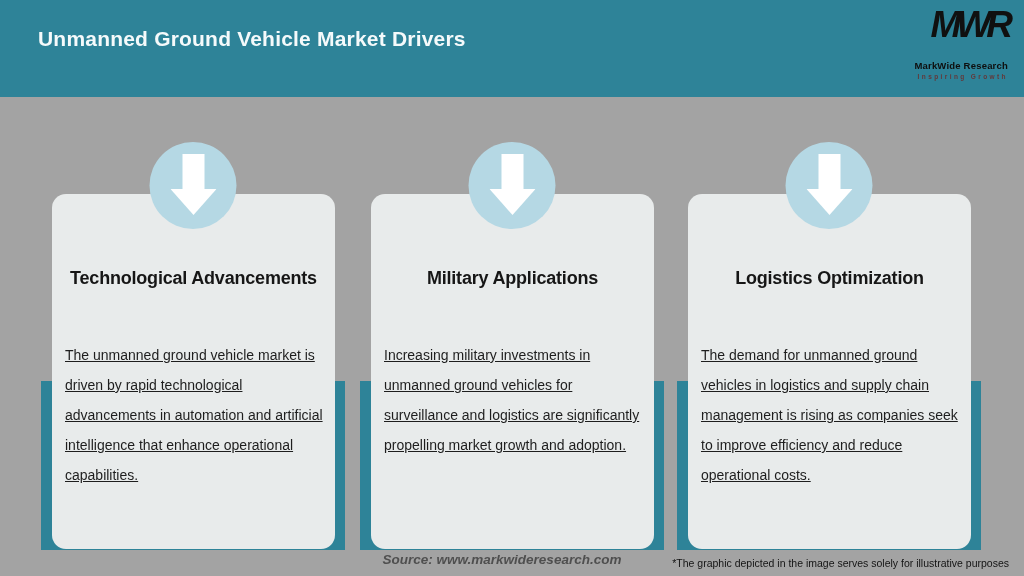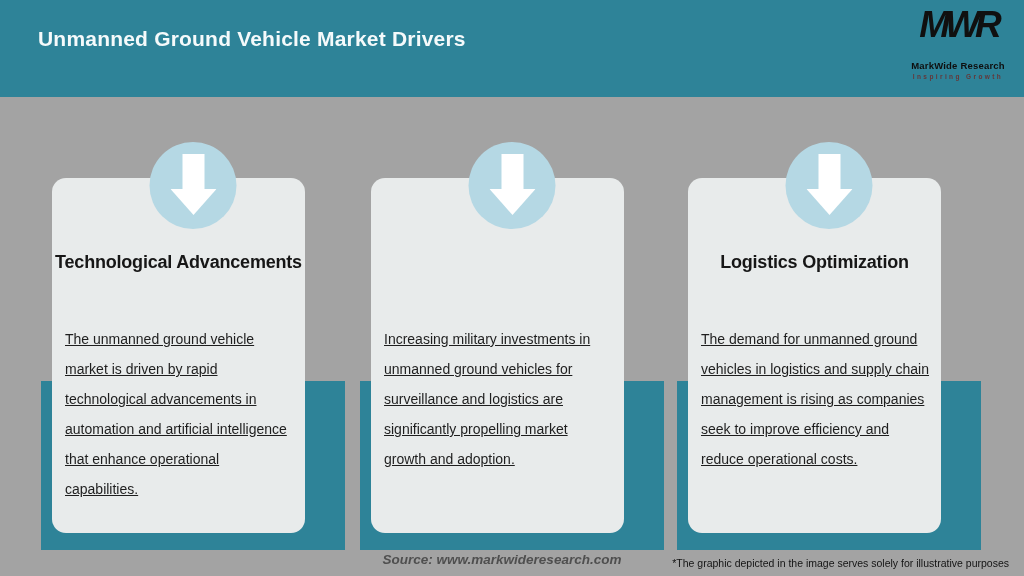--- a/index.html
+++ b/index.html
@@ -34,21 +34,21 @@
     font-size: 21px;
     font-weight: bold;
     letter-spacing: 0.2px;
     color: #f5fafb;
   }
   .logo {
     position: absolute;
     top: 7px;
     right: 16px;
     width: 100px;
-    text-align: center;
+    text-align: right;
     color: #0e0e0e;
   }
   .logo-monogram {
     font-size: 37px;
     line-height: 36px;
     font-weight: 800;
     font-style: italic;
     letter-spacing: -5px;
     color: #101010;
   }
@@ -83,22 +83,22 @@
     position: absolute;
     left: 0;
     top: 239px;
     width: 304px;
     height: 169px;
     background: var(--teal, #2e8398);
   }
   .card {
     position: absolute;
     left: 11px;
-    top: 36px;
-    width: 253px;
+    top: 52px;
+    width: 283px;
     height: 355px;
     background: var(--card-bg, #e8ebeb);
     border-radius: 14px;
   }
   .circle-badge {
     position: absolute;
     left: 50%;
     top: 0;
     transform: translateX(-50%);
     width: 87px;
@@ -177,20 +177,21 @@
       <svg width="46" height="63" viewBox="0 0 46 63" aria-hidden="true">
         <rect x="12" y="0" width="22" height="35" fill="#ffffff"></rect>
         <polygon points="0,35 46,35 23,61" fill="#ffffff"></polygon>
       </svg>
     </div>
   </div>
 
   <div class="card-group g2">
     <div class="card-backdrop"></div>
     <div class="card">
+      <div class="card-title">Military Applications</div>
       <div class="card-body">Increasing military investments in unmanned ground vehicles for surveillance and logistics are significantly propelling market growth and adoption.</div>
     </div>
     <div class="circle-badge">
       <svg width="46" height="63" viewBox="0 0 46 63" aria-hidden="true">
         <rect x="12" y="0" width="22" height="35" fill="#ffffff"></rect>
         <polygon points="0,35 46,35 23,61" fill="#ffffff"></polygon>
       </svg>
     </div>
   </div>
 

